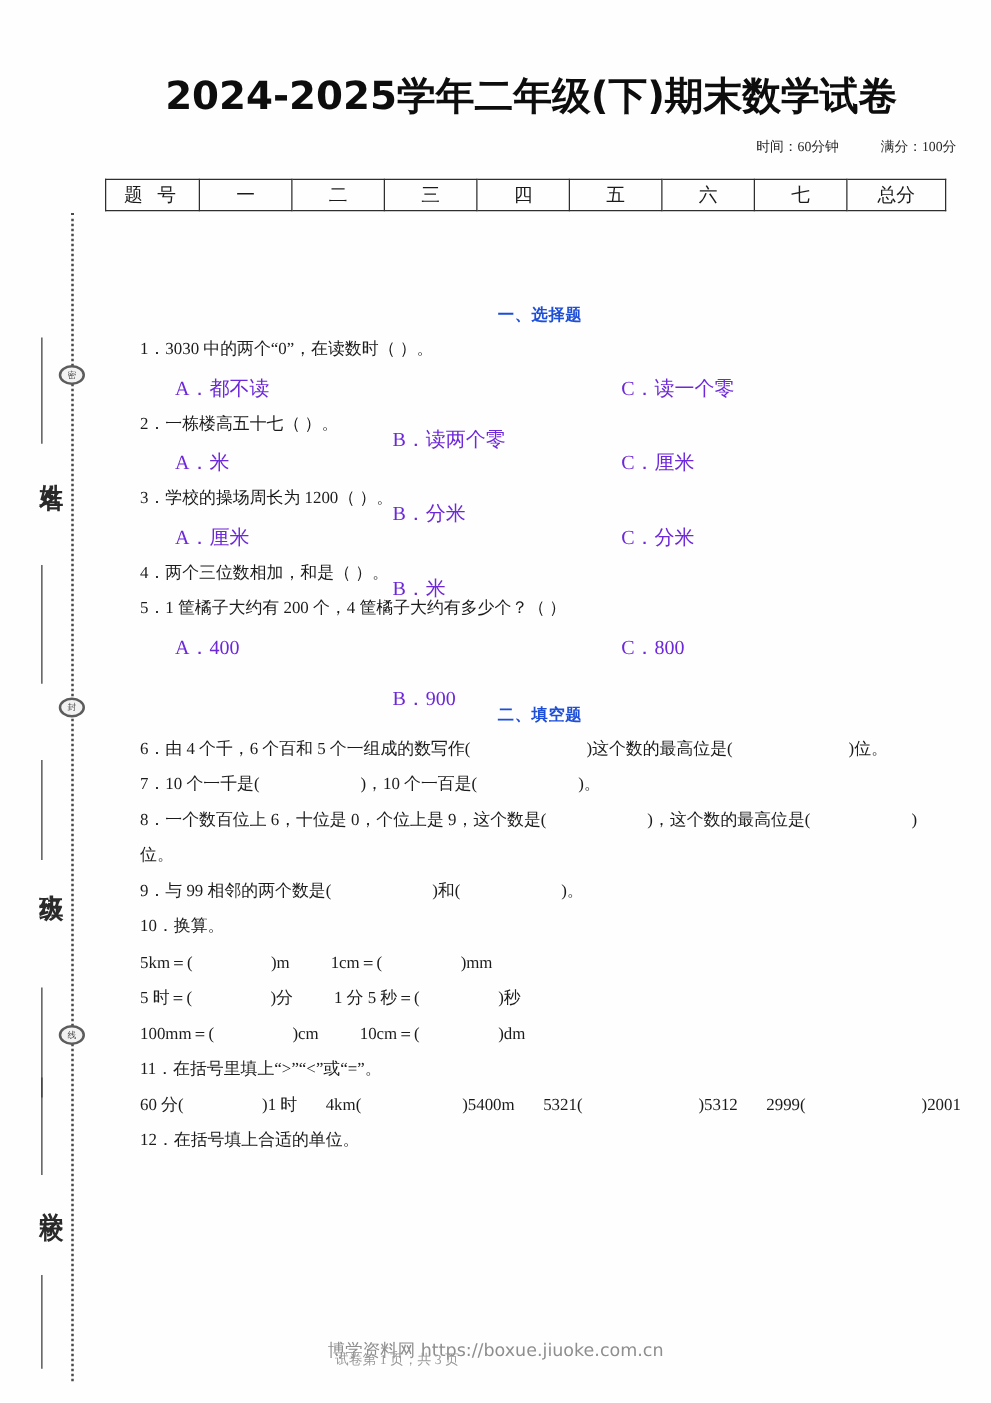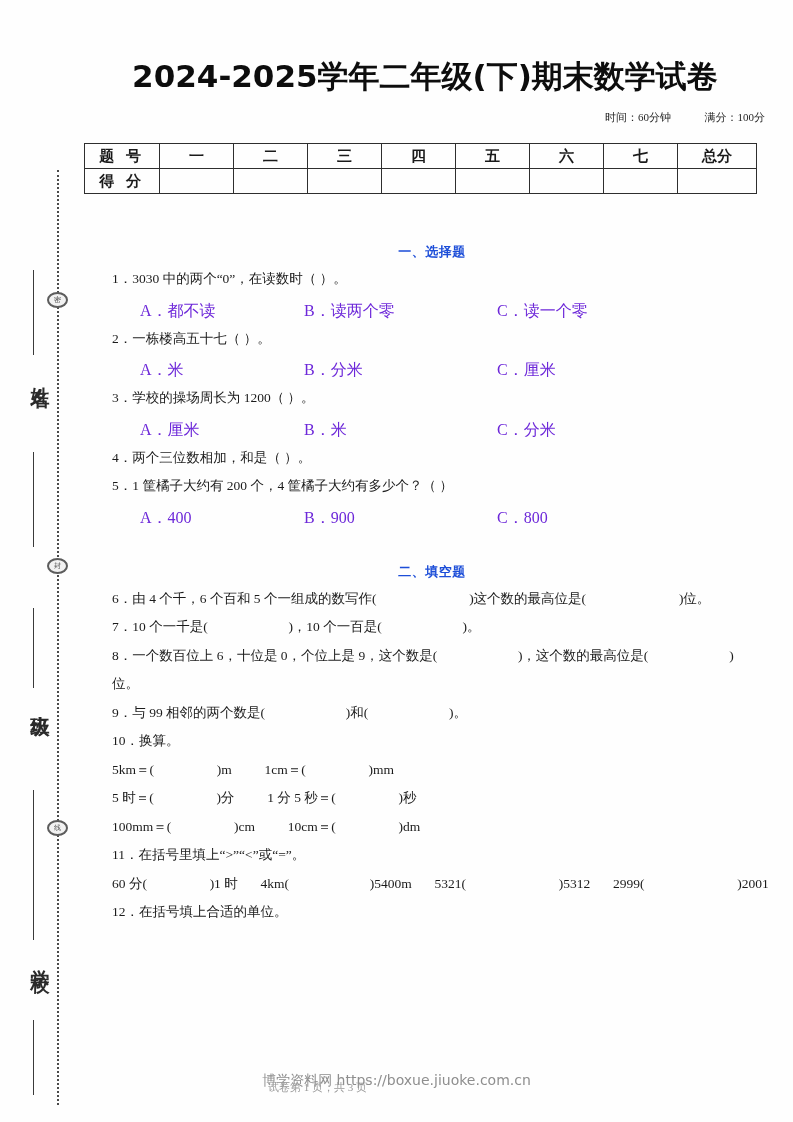--- a/index.html
+++ b/index.html
@@ -116,21 +116,21 @@
     top: 143px;
     width: 673px;
     border-collapse: collapse;
     table-layout: fixed;
   }
   .score-table td {
     border: 1px solid #2e2e2e;
     height: 24px;
     text-align: center;
     font-size: 15px;
-    font-weight: bold;
+    font-weight: normal;
     color: #1a1a1a;
     padding: 0;
   }
   .score-table td.head-cell { width: 74px; letter-spacing: 4px; }
   .score-table td.total-cell { width: 78px; }
 
   
   .content {
     position: absolute;
     left: 112px;
@@ -159,21 +159,21 @@
     height: 15px;
     margin: 0 0 16px 0;
     font-size: 16px;
     color: #6d28d9;
   }
   .opt {
     position: absolute;
     white-space: nowrap;
   }
   .opt-a { left: 28px; }
-  .opt-b { left: 192px; }
+  .opt-b { left: 202px; margin-top: 41px; }
   .opt-c { left: 385px; }
 
   .spacer-lg { height: 24px; }
 
   .blank-sm { display: inline-block; width: 56px; }
   .blank-md { display: inline-block; width: 74px; }
   .blank-lg { display: inline-block; width: 86px; }
   .sp-sm { display: inline-block; width: 16px; }
   .sp-md { display: inline-block; width: 26px; }
 
@@ -245,31 +245,20 @@
       <td class="head-cell">题 号</td>
       <td>一</td>
       <td>二</td>
       <td>三</td>
       <td>四</td>
       <td>五</td>
       <td>六</td>
       <td>七</td>
       <td class="total-cell">总分</td>
     </tr>
-    <tr>
-      <td class="head-cell">得 分</td>
-      <td></td>
-      <td></td>
-      <td></td>
-      <td></td>
-      <td></td>
-      <td></td>
-      <td></td>
-      <td class="total-cell"></td>
-    </tr>
   </tbody>
     </table>
 
   <div class="content">
 
     <div class="section-heading">一、选择题</div>
 
     <div class="q-line">1．3030 中的两个“0”，在读数时（    ）。</div>
     <div class="opt-row">
       <span class="opt opt-a">A．都不读</span>

